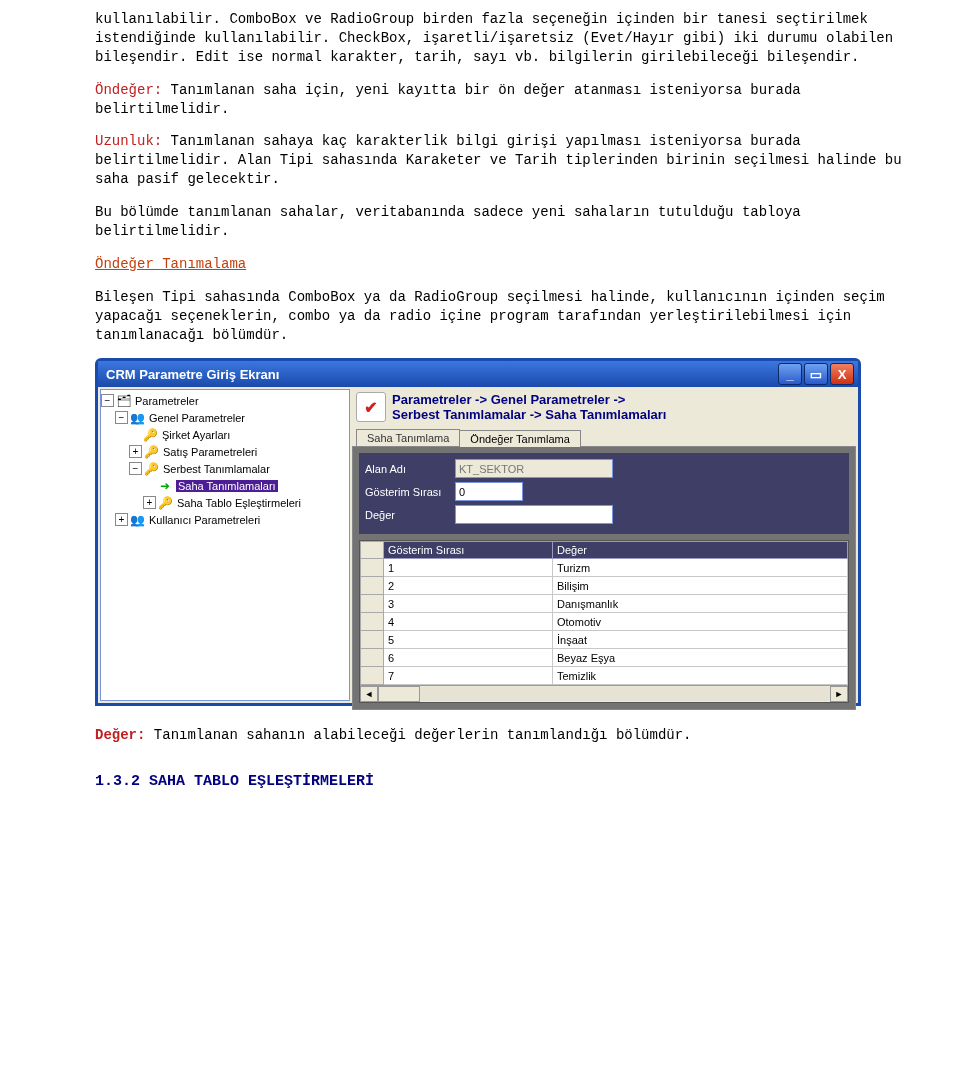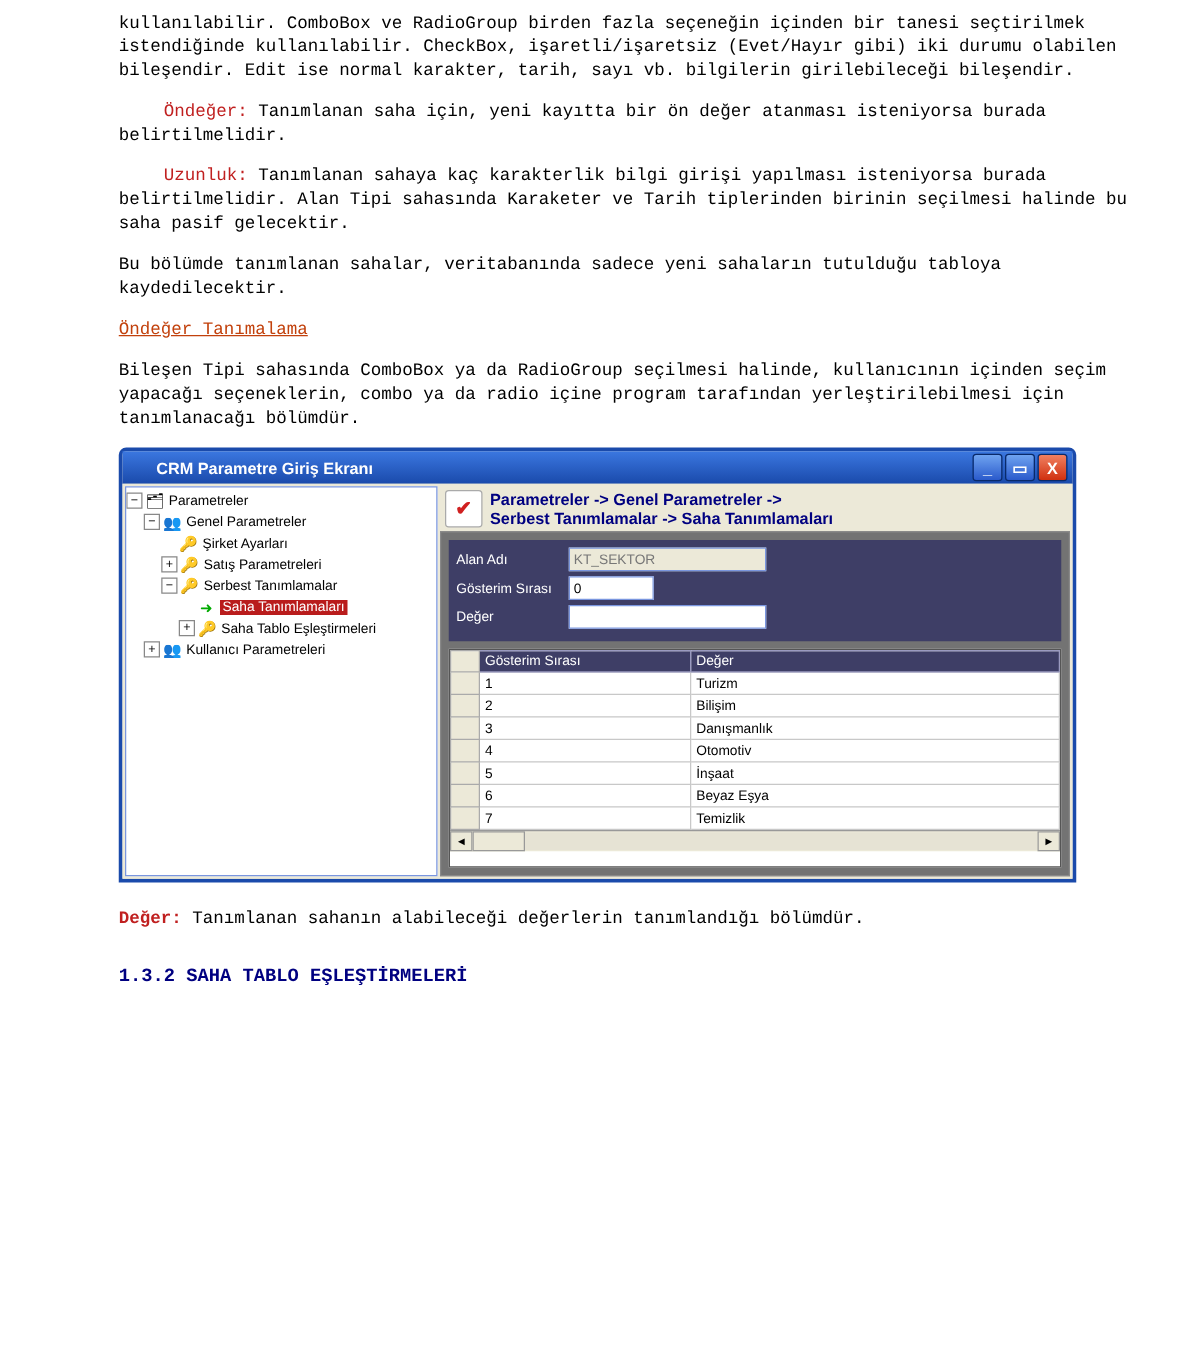--- a/index.html
+++ b/index.html
@@ -13,21 +13,21 @@
   }
   .page {
     padding: 10px 20px 40px 95px;
     box-sizing: border-box;
   }
   .para {
     margin: 0 0 14px 0;
     line-height: 1.35;
     font-family: "Courier New", monospace;
   }
-  .kw { color: #c02020; margin-left: 36px; }
+  .kw { color: #c02020; }
   .link-like { color: #c2410c; text-decoration: underline; }
   .heading { color: #000080; font-weight: bold; font-size: 15px; font-family: "Courier New", monospace; margin-top: 28px;}
   .lead-kw { color: #c02020; font-weight: bold; }
 
   
   .win {
     width: 760px;
     border: 3px solid #1a4aab;
     border-radius: 6px 6px 0 0;
     margin: 6px 0 20px 0;
@@ -41,21 +41,20 @@
     color: #fff;
     display: flex;
     align-items: center;
     padding: 0 4px;
   }
   .title-text {
     font-weight: bold;
     flex: 1;
     padding-left: 4px;
     font-size: 13px;
-    margin-left: 19px;
   }
   .title-btn {
     width: 22px; height: 20px;
     margin-left: 2px;
     border: 1px solid #0a2a6a;
     border-radius: 3px;
     background: linear-gradient(to bottom,#6fa3f0,#2a5acb);
     display:flex;align-items:center;justify-content:center;
     color:#fff;font-weight:bold;font-size:13px;
   }
@@ -83,21 +82,21 @@
   .exp {
     width:11px;height:11px;border:1px solid #888;display:inline-flex;
     align-items:center;justify-content:center;font-size:10px;line-height:1;
     margin-right:2px;background:#fff;color:#000;
   }
   .ticon {
     width:16px;height:14px;display:inline-flex;align-items:center;justify-content:center;
     font-size:12px;margin-right:3px;
   }
   .tree-label { }
-  .sel { background:#b91c1c;color:#fff;padding:0 2px; }
+  .sel { background:#4c1d95;color:#fff;padding:0 2px; }
 
   .right-pane {
     flex:1;
     display:flex;flex-direction:column;
     margin:2px 2px 2px 0;
   }
   .breadcrumb {
     background:#ece9d8;
     display:flex;align-items:center;
     padding:3px 4px;
@@ -167,21 +166,21 @@
   <p class="para">kullanılabilir. ComboBox ve RadioGroup birden fazla seçeneğin içinden bir tanesi seçtirilmek istendiğinde kullanılabilir. CheckBox, işaretli/işaretsiz (Evet/Hayır gibi) iki durumu olabilen bileşendir. Edit ise normal karakter, tarih, sayı vb. bilgilerin girilebileceği bileşendir.</p>
 
   <p class="para">
     <span class="kw">Öndeğer:</span><span> Tanımlanan saha için, yeni kayıtta bir ön değer atanması isteniyorsa burada belirtilmelidir.</span>
   </p>
 
   <p class="para">
     <span class="kw">Uzunluk:</span><span> Tanımlanan sahaya kaç karakterlik bilgi girişi yapılması isteniyorsa burada belirtilmelidir. Alan Tipi sahasında Karaketer ve Tarih tiplerinden birinin seçilmesi halinde bu saha pasif gelecektir.</span>
   </p>
 
-  <p class="para">Bu bölümde tanımlanan sahalar, veritabanında sadece yeni sahaların tutulduğu tabloya kaydedilecektir.</p>
+  <p class="para">Bu bölümde tanımlanan sahalar, veritabanında sadece yeni sahaların tutulduğu tabloya belirtilmelidir.</p>
 
   <p class="para"><span class="link-like">Öndeğer Tanımalama</span></p>
 
   <p class="para">Bileşen Tipi sahasında ComboBox ya da RadioGroup seçilmesi halinde, kullanıcının içinden seçim yapacağı seçeneklerin, combo ya da radio içine program tarafından yerleştirilebilmesi için tanımlanacağı bölümdür.</p>
 
   <div class="win">
     <div class="titlebar">
       <span class="title-text">CRM Parametre Giriş Ekranı</span>
       <span class="title-btn">_</span>
       <span class="title-btn">▭</span>
@@ -246,20 +245,24 @@
         </div>
       </div>
 
       <div class="right-pane">
         <div class="breadcrumb">
           <span class="bc-icon">✔</span>
           <span>
             <div>Parametreler -&gt; Genel Parametreler -&gt;</div>
             <div>Serbest Tanımlamalar -&gt; Saha Tanımlamaları</div>
           </span>
+        </div>
+        <div class="tabs">
+          <div class="tab inactive">Saha Tanımlama</div>
+          <div class="tab active">Öndeğer Tanımlama</div>
         </div>
         <div class="tabpanel">
           <div class="dark-area">
             <div class="form-row">
               <span class="form-label">Alan Adı</span>
               <span class="text-input ro" style="width:150px">KT_SEKTOR</span>
             </div>
             <div class="form-row">
               <span class="form-label">Gösterim Sırası</span>
               <span class="text-input num-input">0</span>

